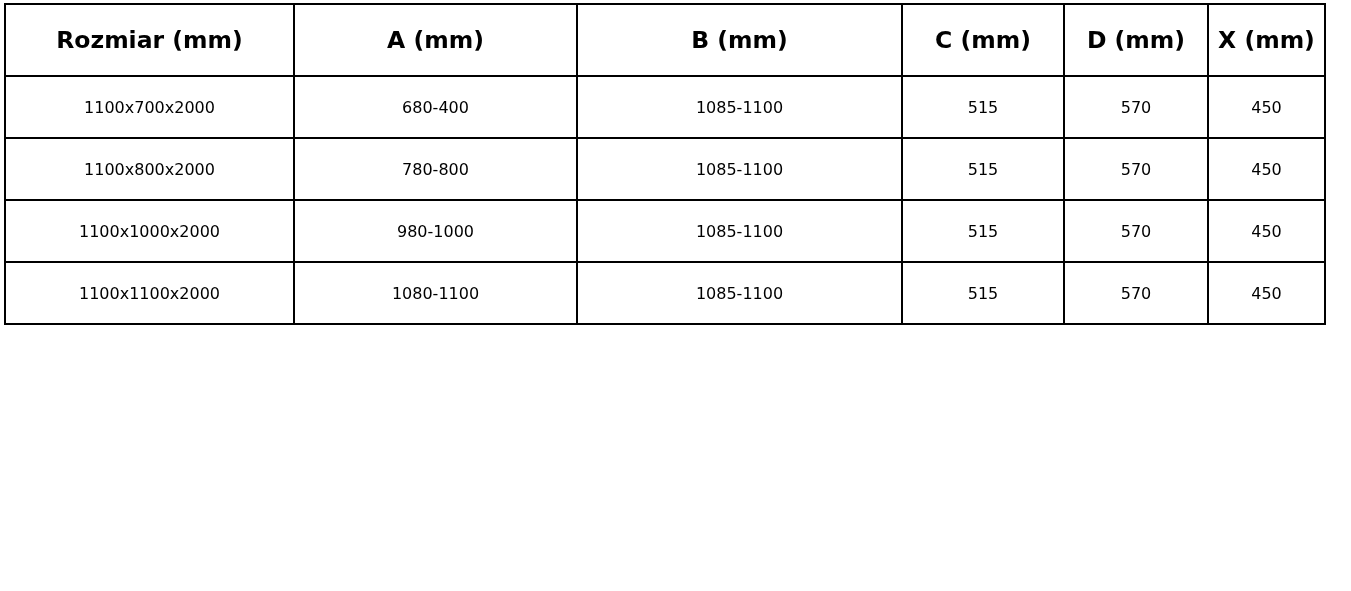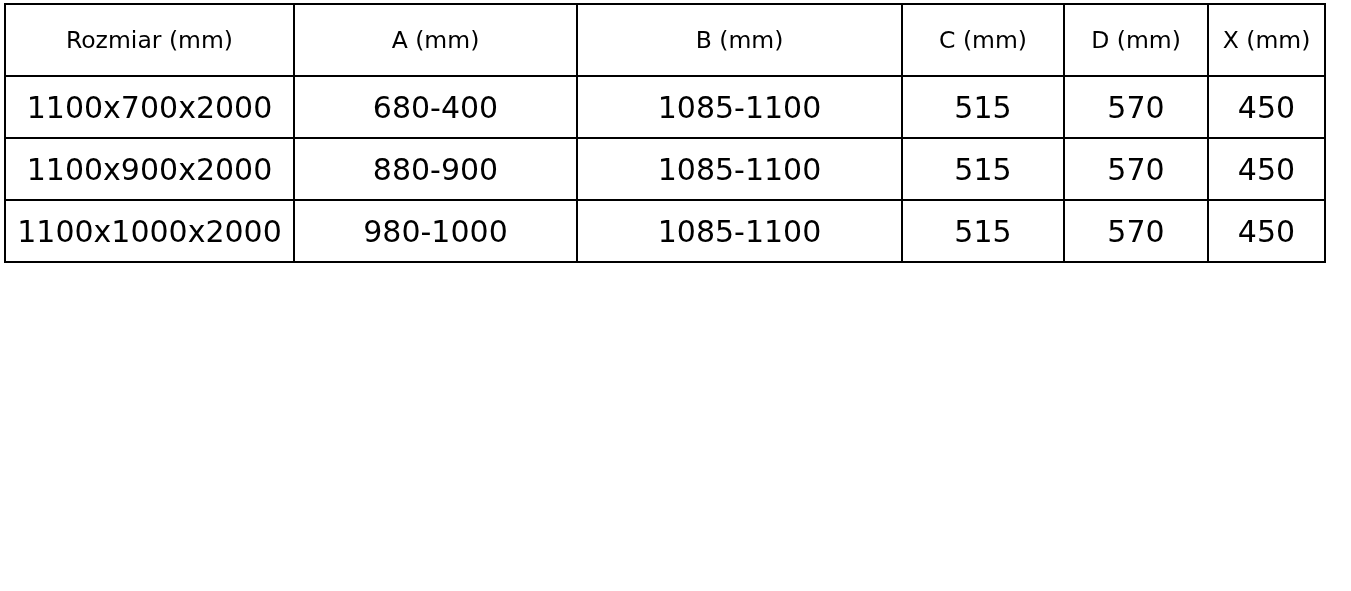--- a/index.html
+++ b/index.html
@@ -23,28 +23,28 @@
     border-collapse: collapse;
     width: 1320px;
     margin: 3px 0 0 4px;
     table-layout: fixed;
   }
   table.spec-table th,
   table.spec-table td {
     border: 2px solid #000000;
     text-align: center;
     vertical-align: middle;
-    font-size: 30px;
+    font-size: 16px;
     height: 62px;
     padding: 0 4px;
     box-sizing: border-box;
     white-space: nowrap;
   }
   table.spec-table th {
-    font-weight: normal;
+    font-weight: bold;
     font-size: 23.5px;
     height: 72px;
   }
   table.spec-table td {
     font-weight: normal;
   }
   
   col.c0 { width: 289px; }
   col.c1 { width: 283px; }
   col.c2 { width: 325px; }
@@ -78,30 +78,38 @@
     <tbody>
       <tr>
         <td>1100x700x2000</td>
         <td>680-400</td>
         <td>1085-1100</td>
         <td>515</td>
         <td>570</td>
         <td>450</td>
       </tr>
       <tr>
-        <td>1100x900x2000</td>
-        <td>880-900</td>
+        <td>1100x800x2000</td>
+        <td>780-800</td>
         <td>1085-1100</td>
         <td>515</td>
         <td>570</td>
         <td>450</td>
       </tr>
       <tr>
         <td>1100x1000x2000</td>
         <td>980-1000</td>
         <td>1085-1100</td>
         <td>515</td>
         <td>570</td>
         <td>450</td>
       </tr>
+      <tr>
+        <td>1100x1100x2000</td>
+        <td>1080-1100</td>
+        <td>1085-1100</td>
+        <td>515</td>
+        <td>570</td>
+        <td>450</td>
+      </tr>
     </tbody>
   </table>
 </div>
 
 </body></html>

